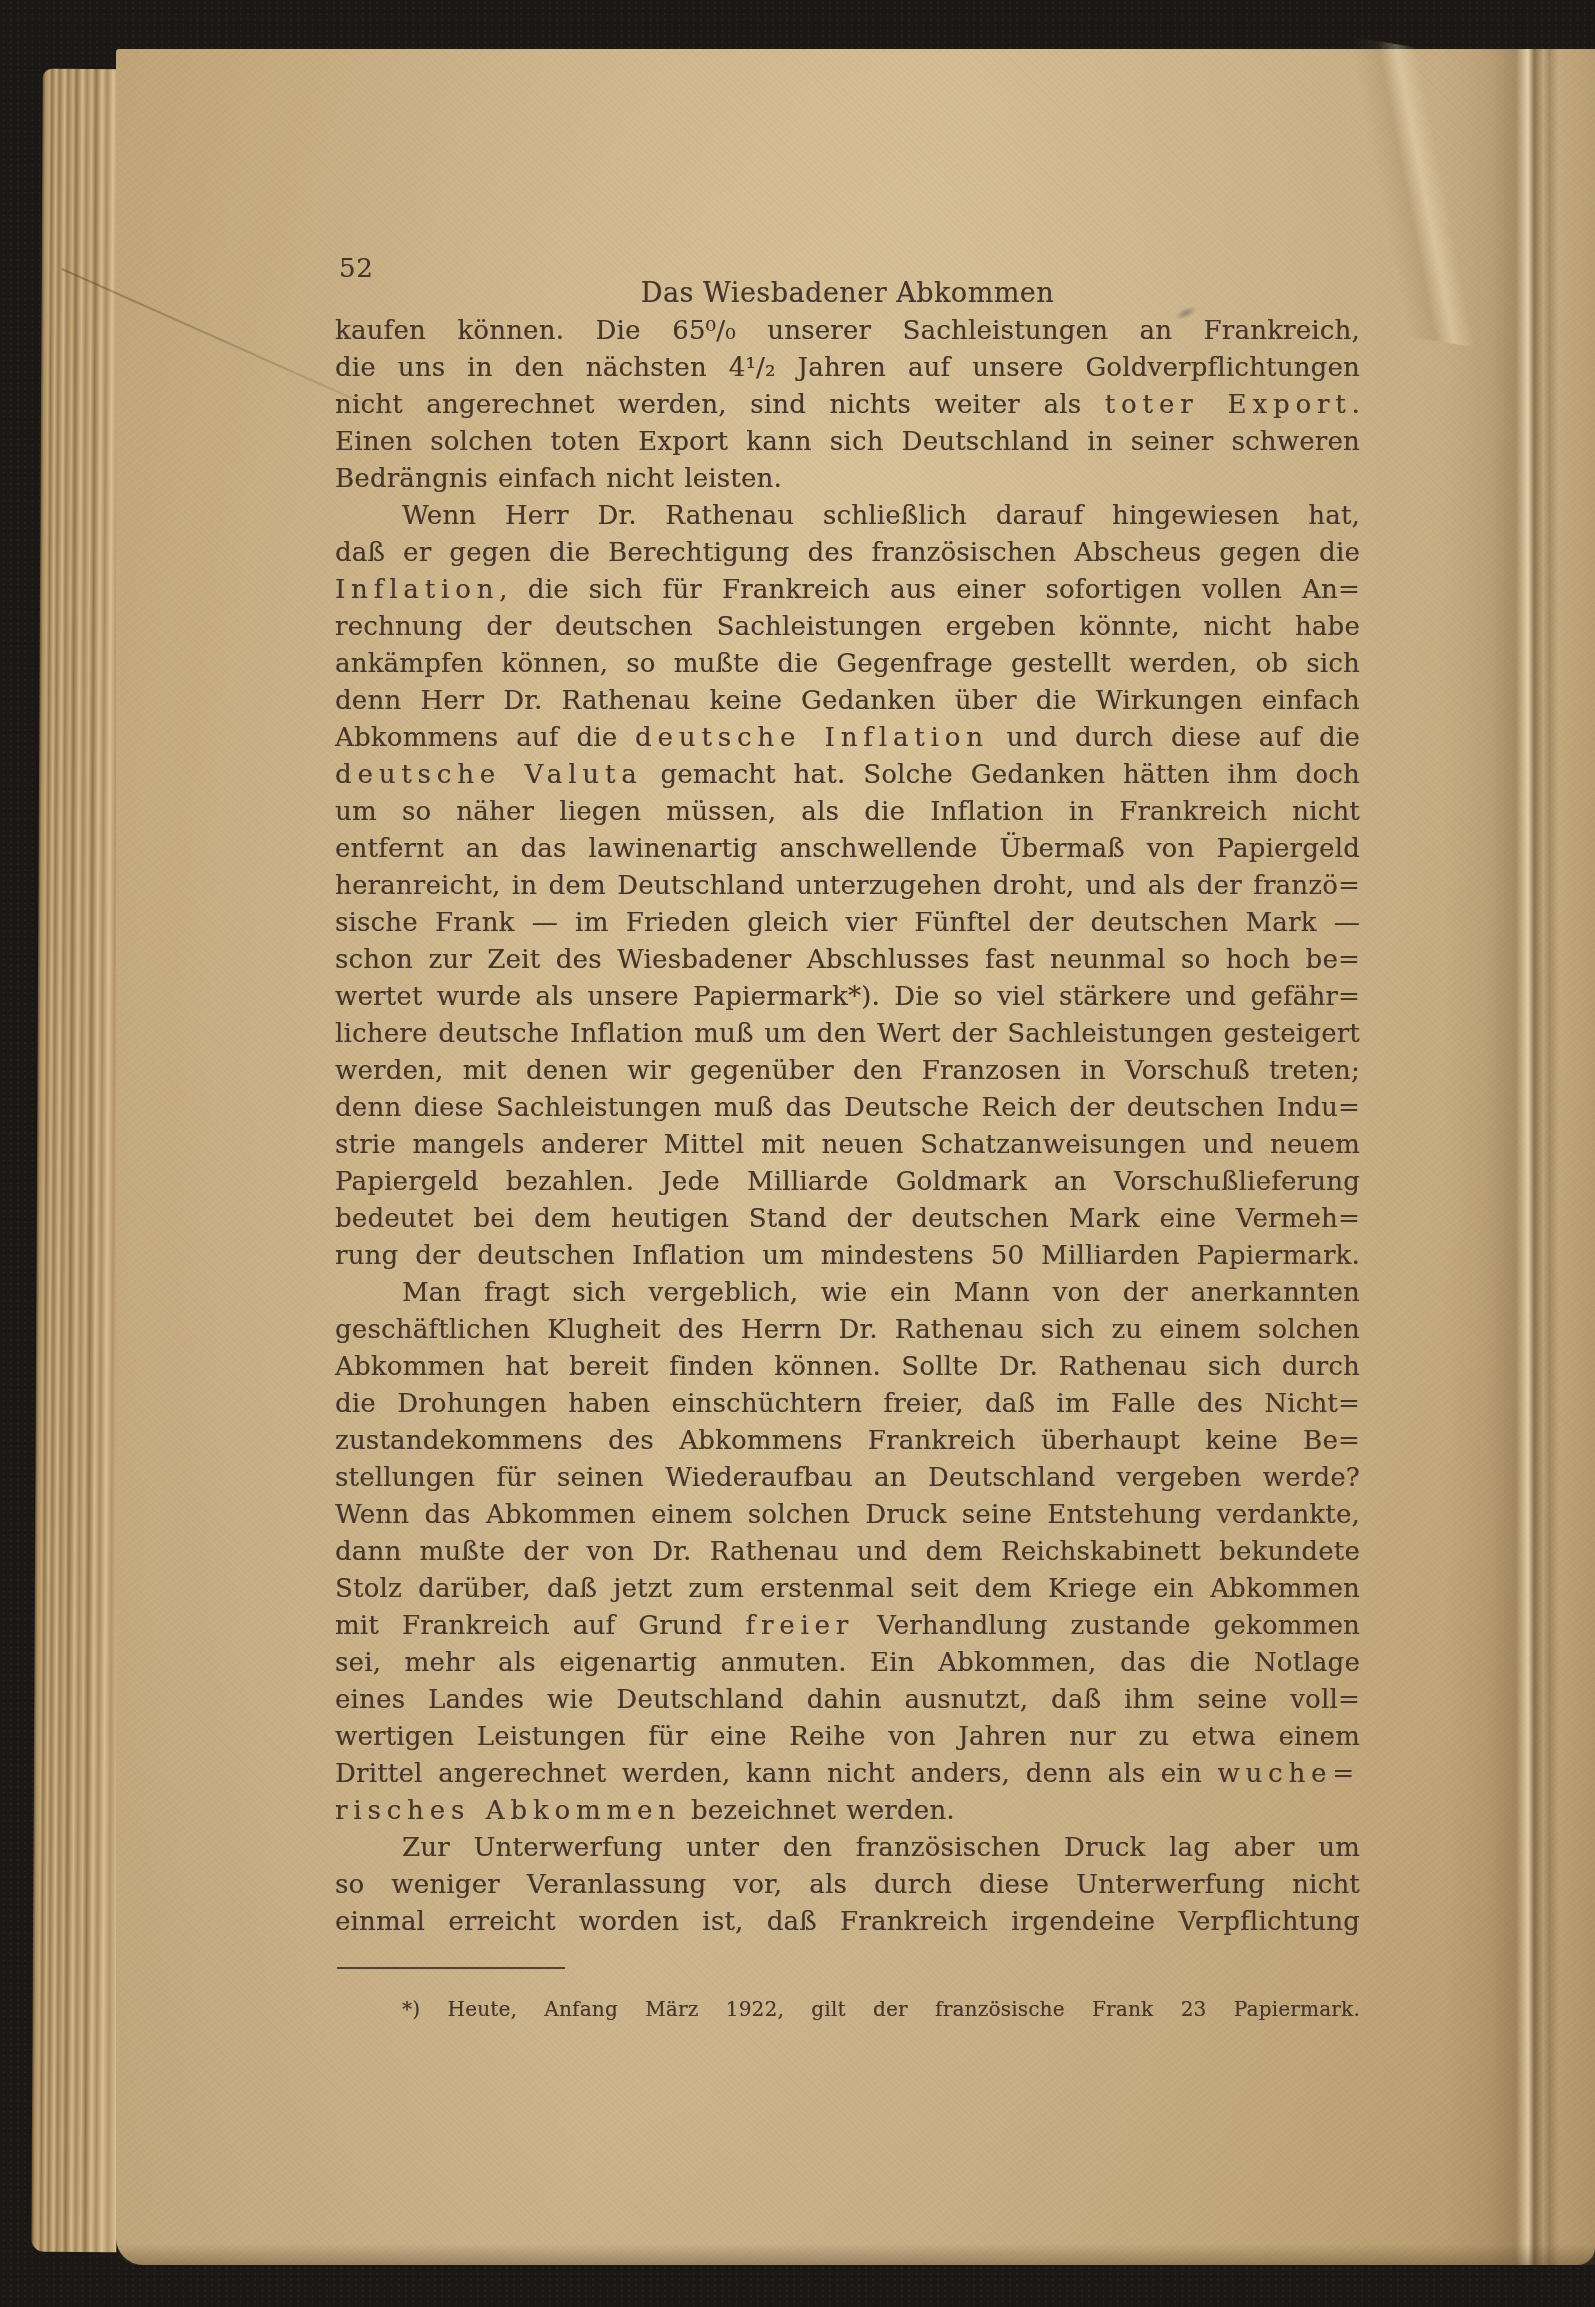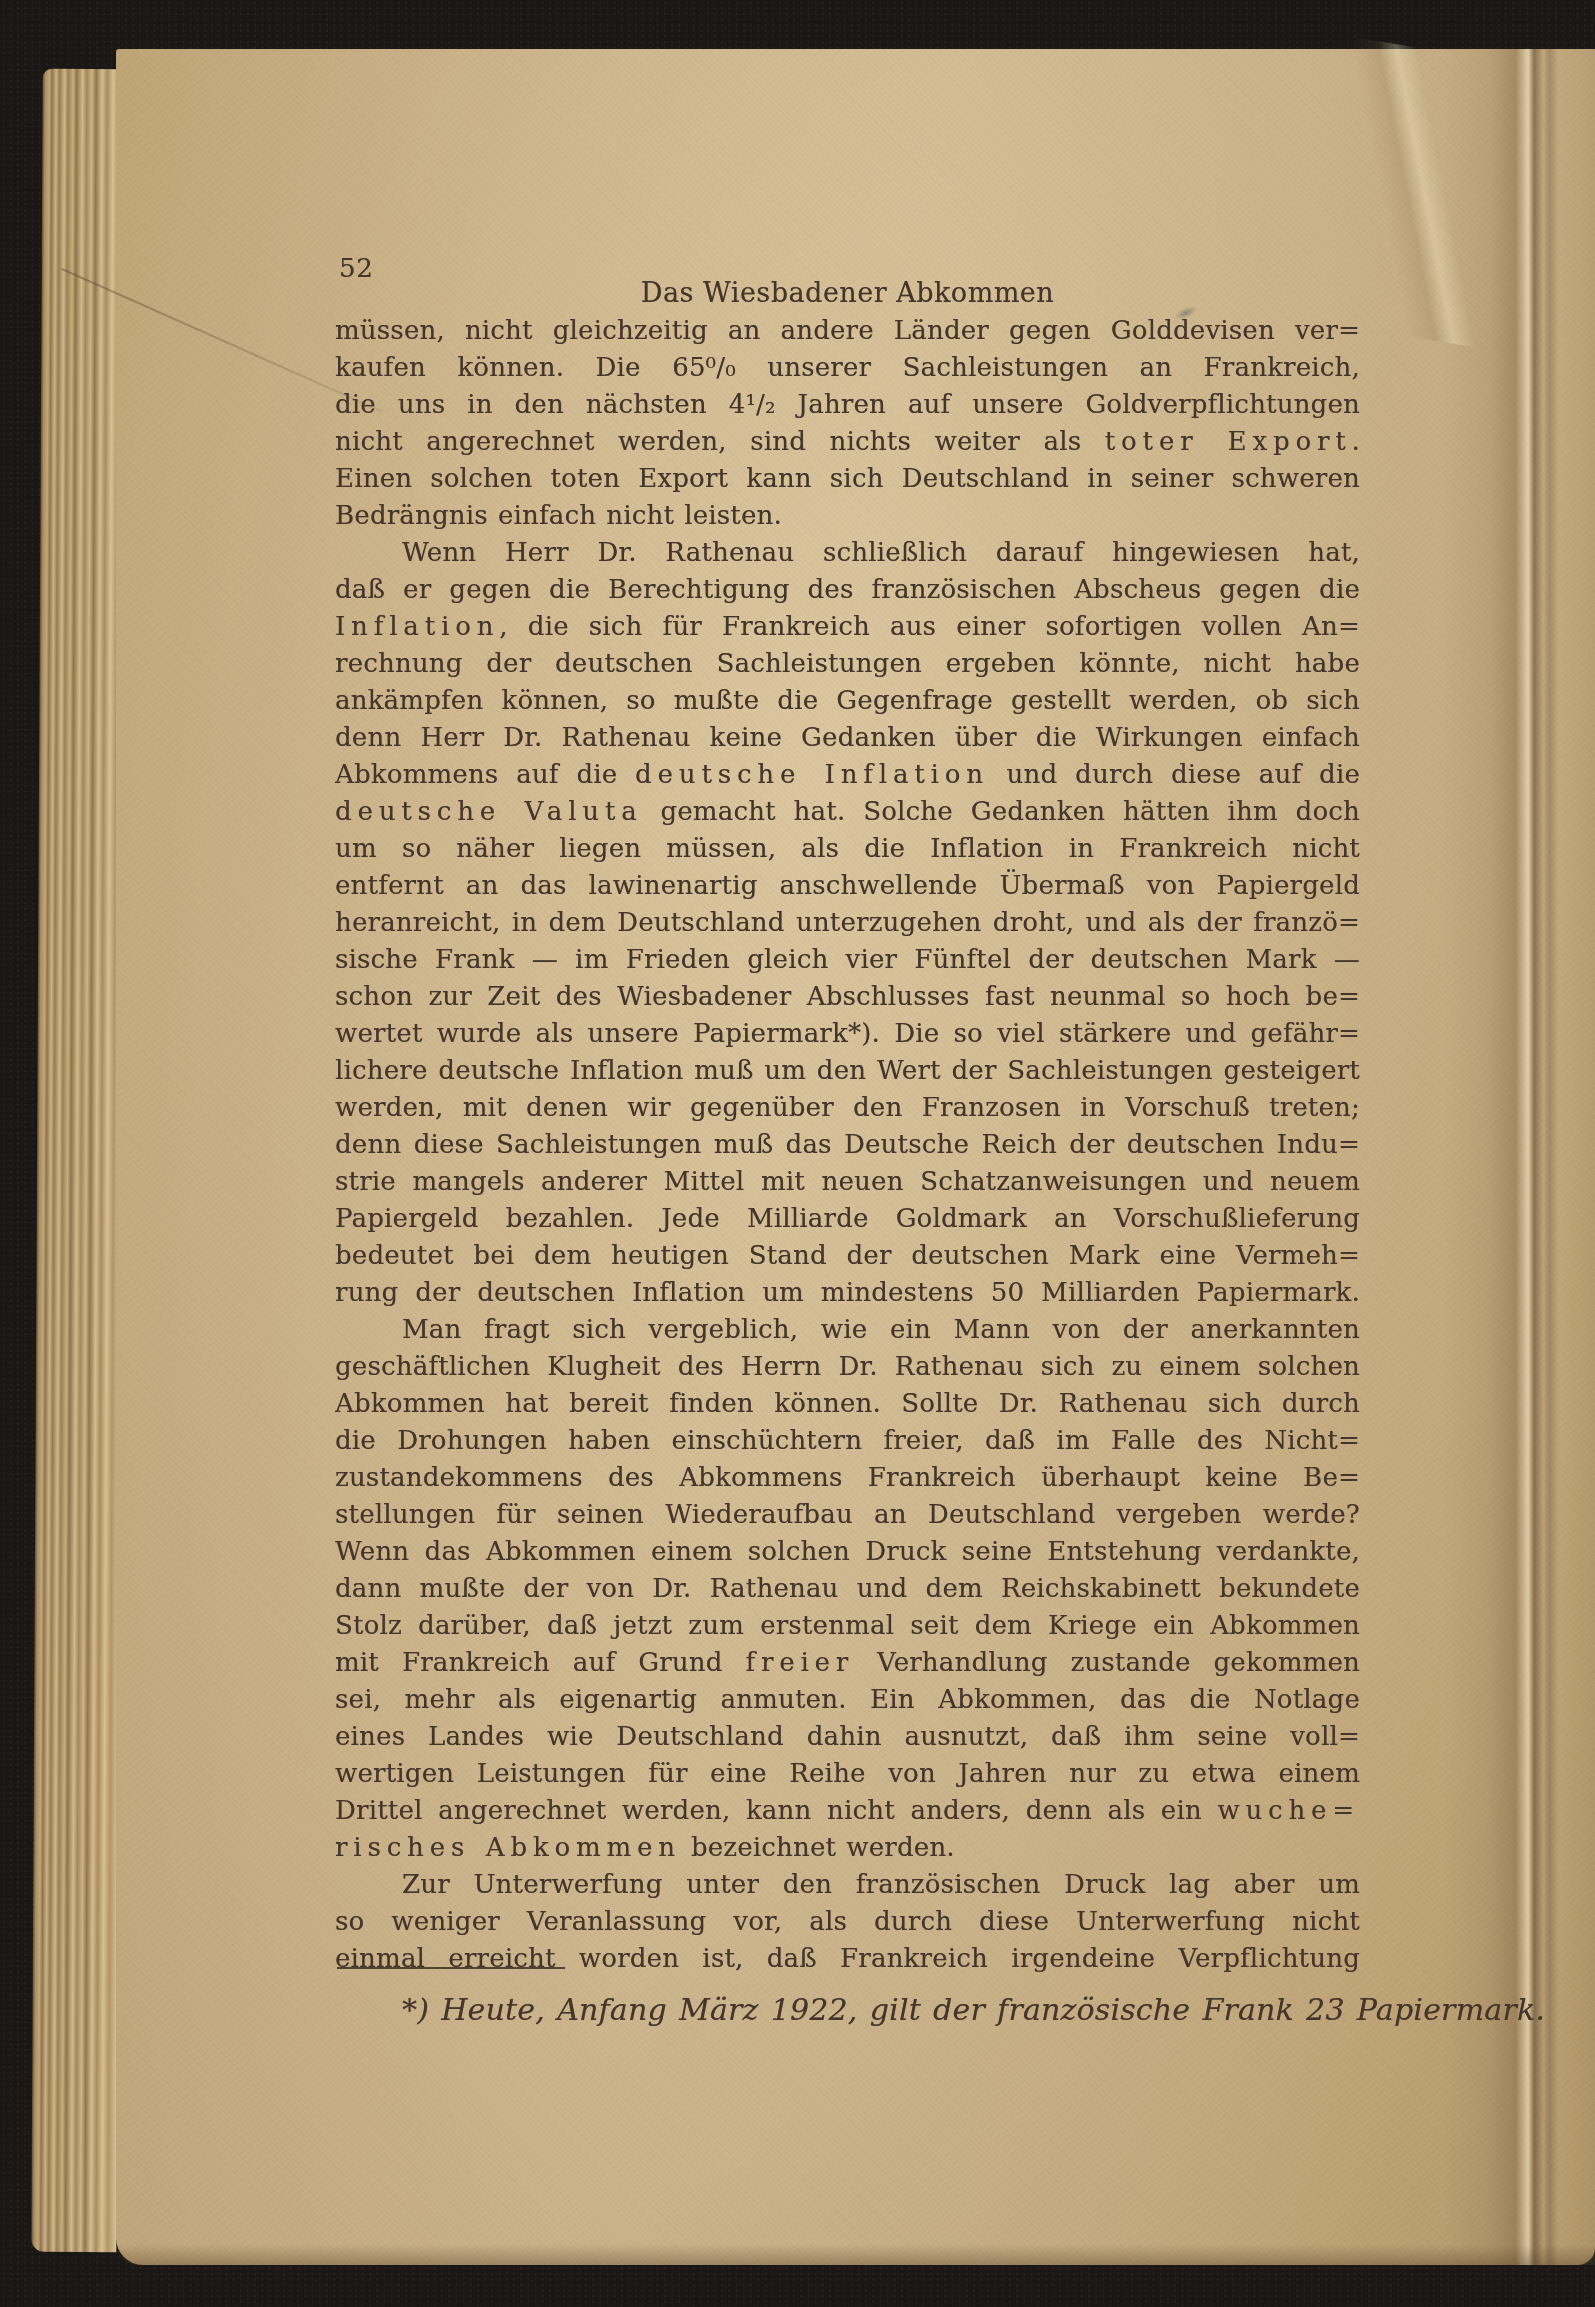--- a/index.html
+++ b/index.html
@@ -100,23 +100,23 @@
   }
   .line.last{text-align-last:left;}
   .line.first{padding-left:67px;}
   .sperr{letter-spacing:0.225em;}
   .footnote-sep{
     position:absolute;top:1918px;left:1.6px;width:228px;height:2.4px;
     background:rgba(62,46,32,0.85);
   }
   .footnote{
     position:absolute;top:1942px;left:0;width:100%;
-    font-size:30px;line-height:37px;letter-spacing:0.2px;word-spacing:2.4px;
+    font-size:20px;line-height:37px;letter-spacing:0.2px;word-spacing:2.4px;
     padding-left:67px;box-sizing:border-box;
-    text-align:justify;text-align-last:justify;white-space:nowrap;font-style:italic;
+    text-align:justify;text-align-last:justify;white-space:nowrap;
   }
 </style>
 </head>
 <body style="--background: #1a1714; --paper: #ccb286; --ink: #44342a;">
 
 <div class="scene">
 
   <div class="edge-stack"></div>
 
   <div class="page">
@@ -125,21 +125,20 @@
     <div class="crease-tr"></div>
 
     <div class="content">
       <div class="page-header">
         <span class="page-number">52</span>
         <span class="running-title">Das Wiesbadener Abkommen</span>
       </div>
 
       <div class="text-block">
           <div>
-            <div class="line">müssen, nicht gleichzeitig an andere Länder gegen Golddevisen ver=</div>
             <div class="line">kaufen können.  Die 65⁰/₀ unserer Sachleistungen an Frankreich,</div>
             <div class="line">die uns in den nächsten 4¹/₂ Jahren auf unsere Goldverpflichtungen</div>
             <div class="line">nicht angerechnet werden, sind nichts weiter als <span class="sperr">toter Export</span>.</div>
             <div class="line">Einen solchen toten Export kann sich Deutschland in seiner schweren</div>
             <div class="line last">Bedrängnis einfach nicht leisten.</div>
           </div>
           <div>
             <div class="line first">Wenn Herr Dr. Rathenau schließlich darauf hingewiesen hat,</div>
             <div class="line">daß er gegen die Berechtigung des französischen Abscheus gegen die</div>
             <div class="line"><span class="sperr">Inflation</span>, die sich für Frankreich aus einer sofortigen vollen An=</div>

